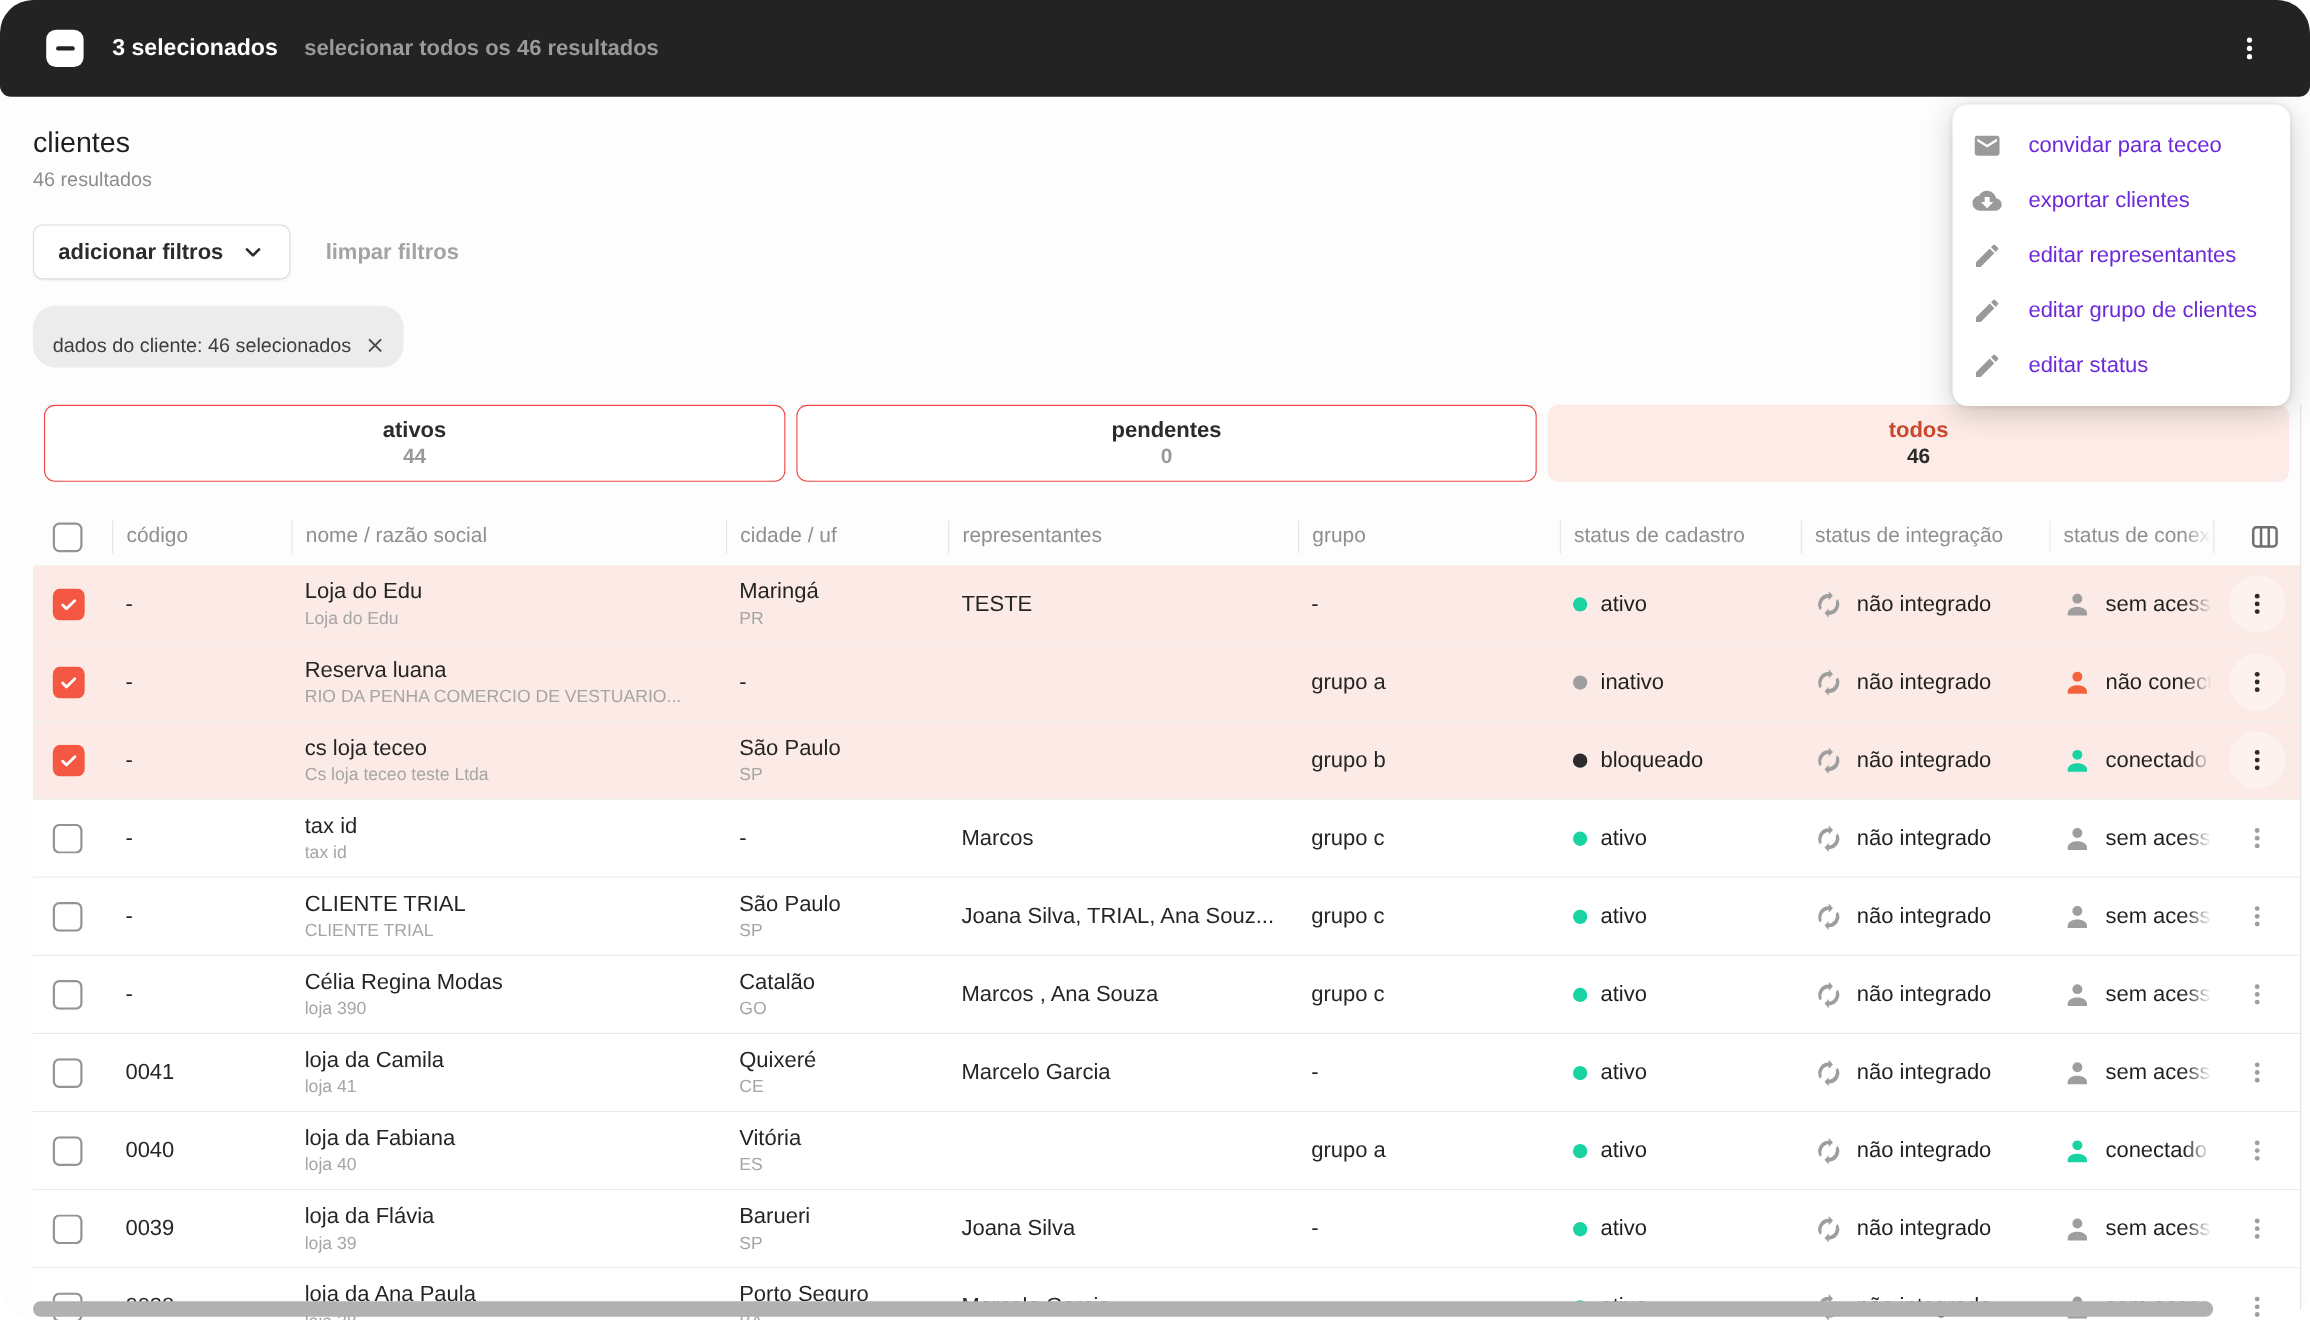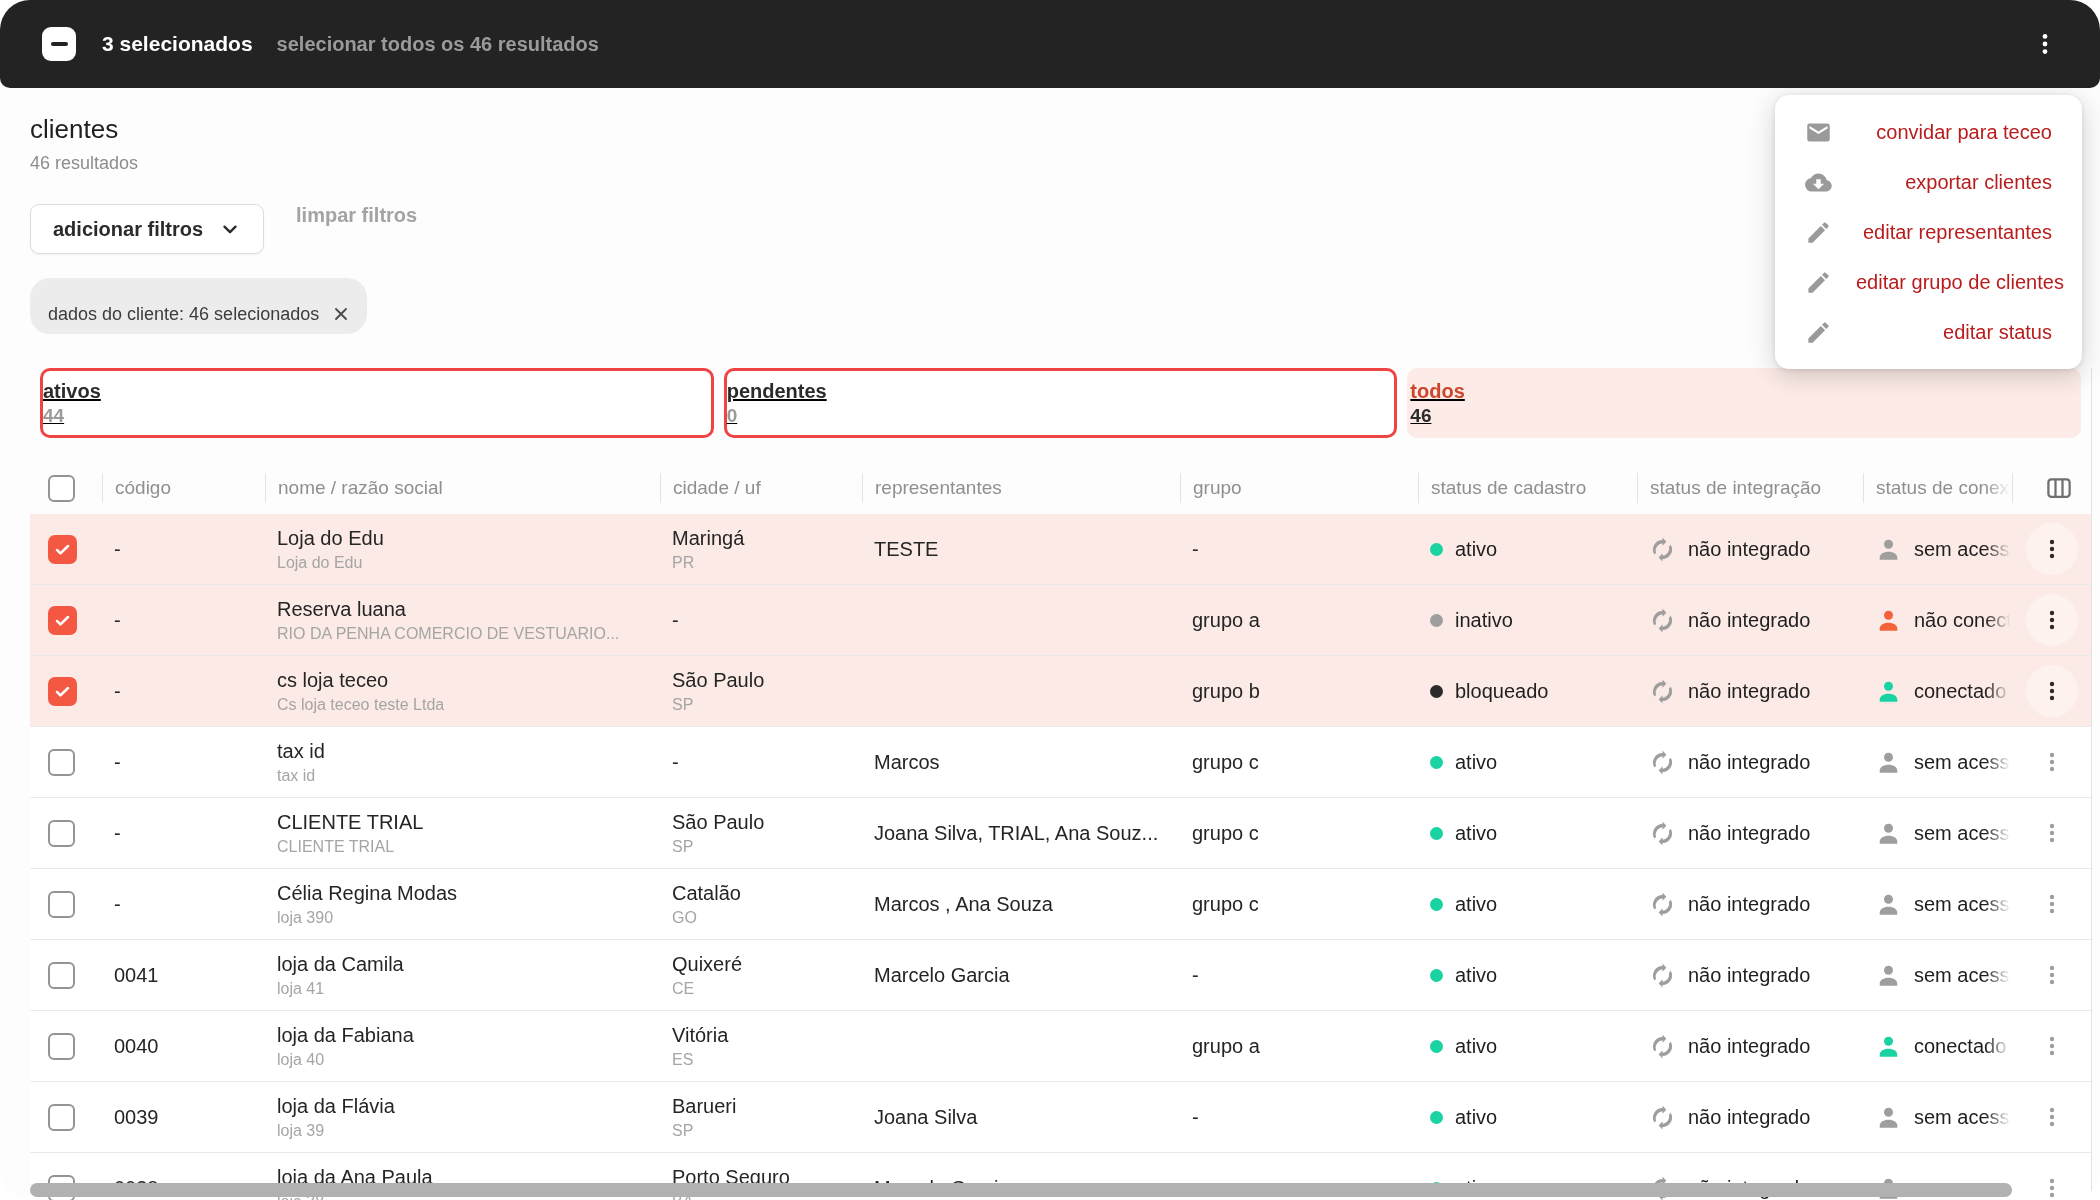--- a/index.html
+++ b/index.html
@@ -13,36 +13,36 @@
   .bar-checkbox{width:34px;height:34px;background:#ffffff;border-radius:9px;display:flex;align-items:center;justify-content:center;flex:0 0 auto;}
   .bar-minus{width:17px;height:4px;background:#232323;border-radius:2px;}
   .sel-count{color:#ffffff;font-size:21px;font-weight:700;margin-left:26px;}
   .sel-all{color:#9a9a9a;font-size:20px;font-weight:600;margin-left:24px;}
   .bar-kebab{margin-left:auto;width:26px;height:26px;color:#ffffff;}
 
   
   .content{padding:0 30px;box-sizing:border-box;}
   .page-title{margin-top:26px;font-size:26px;color:#1f1f1f;font-weight:500;}
   .page-results{margin-top:8px;font-size:18px;color:#8d8d8d;}
-  .filters-row{margin-top:30px;display:flex;align-items:flex-start;}
+  .filters-row{margin-top:30px;display:flex;align-items:center;}
   .add-filters{height:50px;padding:0 22px;background:#ffffff;border:1px solid #dcdcdc;border-radius:9px;
     font-family:inherit;font-size:20px;font-weight:600;color:#2b2b2b;display:flex;align-items:center;gap:16px;
     box-shadow:0 1px 2px rgba(0,0,0,0.05);}
   .chev{width:22px;height:22px;color:#2b2b2b;}
   .clear-filters{margin-left:32px;color:#a3a3a3;font-size:20px;font-weight:600;}
   .chip-row{margin-top:24px;}
   .chip{display:inline-flex;align-items:center;gap:12px;height:40px;background:#ececec;border-radius:20px;
     padding:16px 16px 0 18px;font-size:18px;color:#3c3c3c;}
   .chip-x{width:20px;height:20px;color:#4a4a4a;}
 
   
   .board{margin-top:34px;width:2062px;border-right:1px solid #e2e2e2;box-sizing:border-box;}
   .tabs{display:flex;gap:10px;padding:0 10px 0 10px;box-sizing:border-box;}
-  .tab{flex:1;height:70px;background:#ffffff;border:3px solid #ef4444;border-radius:10px;
-    display:flex;flex-direction:column;justify-content:center;gap:5px;box-sizing:border-box;text-decoration:underline;}
+  .tab{flex:1;height:70px;background:#ffffff;border:1px solid #ef4444;border-radius:10px;
+    display:flex;flex-direction:column;align-items:center;justify-content:center;gap:5px;box-sizing:border-box;}
   .tab-label{font-size:20px;font-weight:600;color:#2b2b2b;line-height:1;}
   .tab-count{font-size:19px;font-weight:600;color:#9a9a9a;line-height:1;}
   .tab.selected{background:#fcebe6;border-color:#fcebe6;}
   .tab.selected .tab-label{color:#cc452d;font-weight:700;}
   .tab.selected .tab-count{color:#2b2b2b;}
 
   .table{margin-top:24px;}
   .thead{display:flex;align-items:center;height:52px;}
   .th{display:flex;align-items:center;height:30px;border-left:1px solid #e3e3e3;padding-left:12px;box-sizing:border-box;
     color:#8f8f8f;font-size:19px;white-space:nowrap;overflow:hidden;}
@@ -75,21 +75,21 @@
   .cbx .icon{width:19px;height:19px;}
   .kebab{width:52px;height:52px;border-radius:50%;display:flex;align-items:center;justify-content:center;}
   .kebab .icon{width:24px;height:24px;}
   .kebab.sel{background:#fdf2ed;color:#2b2b2b;}
   .kebab.unsel{color:#9e9e9e;}
   .cols-icon{width:30px;height:30px;color:#6f6f6f;margin-left:12px;flex:0 0 auto;}
 
   
   .menu{position:absolute;top:95px;left:1775px;width:307px;background:#ffffff;border-radius:14px;padding:12px 0;
     box-shadow:0 6px 28px rgba(0,0,0,0.18),0 1px 5px rgba(0,0,0,0.10);z-index:20;}
-  .menu-item{display:flex;align-items:center;gap:24px;height:50px;padding:0 30px;color:#b91c1c;font-size:20px;white-space:nowrap;justify-content:space-between;}
+  .menu-item{display:flex;align-items:center;gap:24px;height:50px;padding:0 18px;color:#6d28d9;font-size:20px;white-space:nowrap;}
   .menu-item .icon{width:27px;height:27px;color:#9a9a9a;flex:0 0 auto;}
 
   
   .hscroll{position:absolute;left:30px;bottom:3px;width:1982px;height:14px;background:#b1b1b1;border-radius:8px;z-index:5;}
 </style>
 </head>
 <body>
 
 <div class="screen" data-interactable="false">
 

